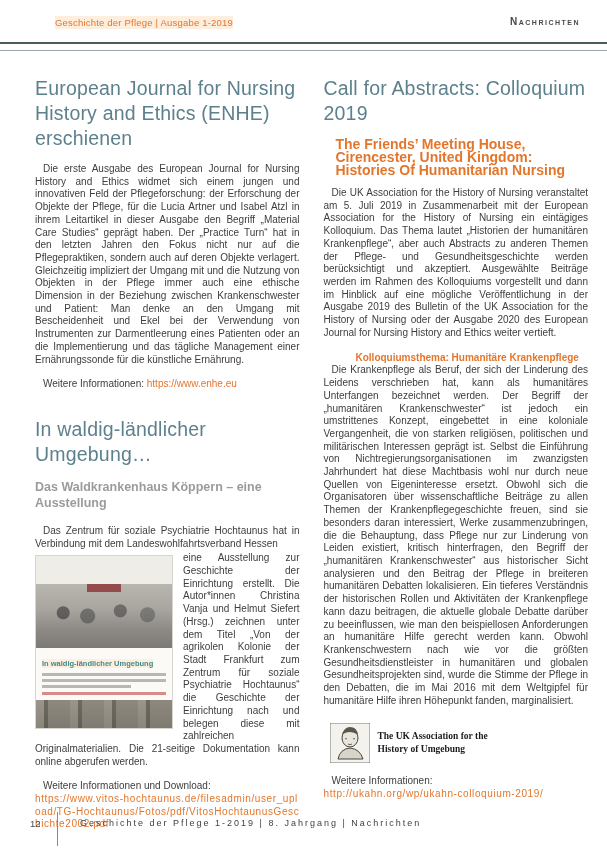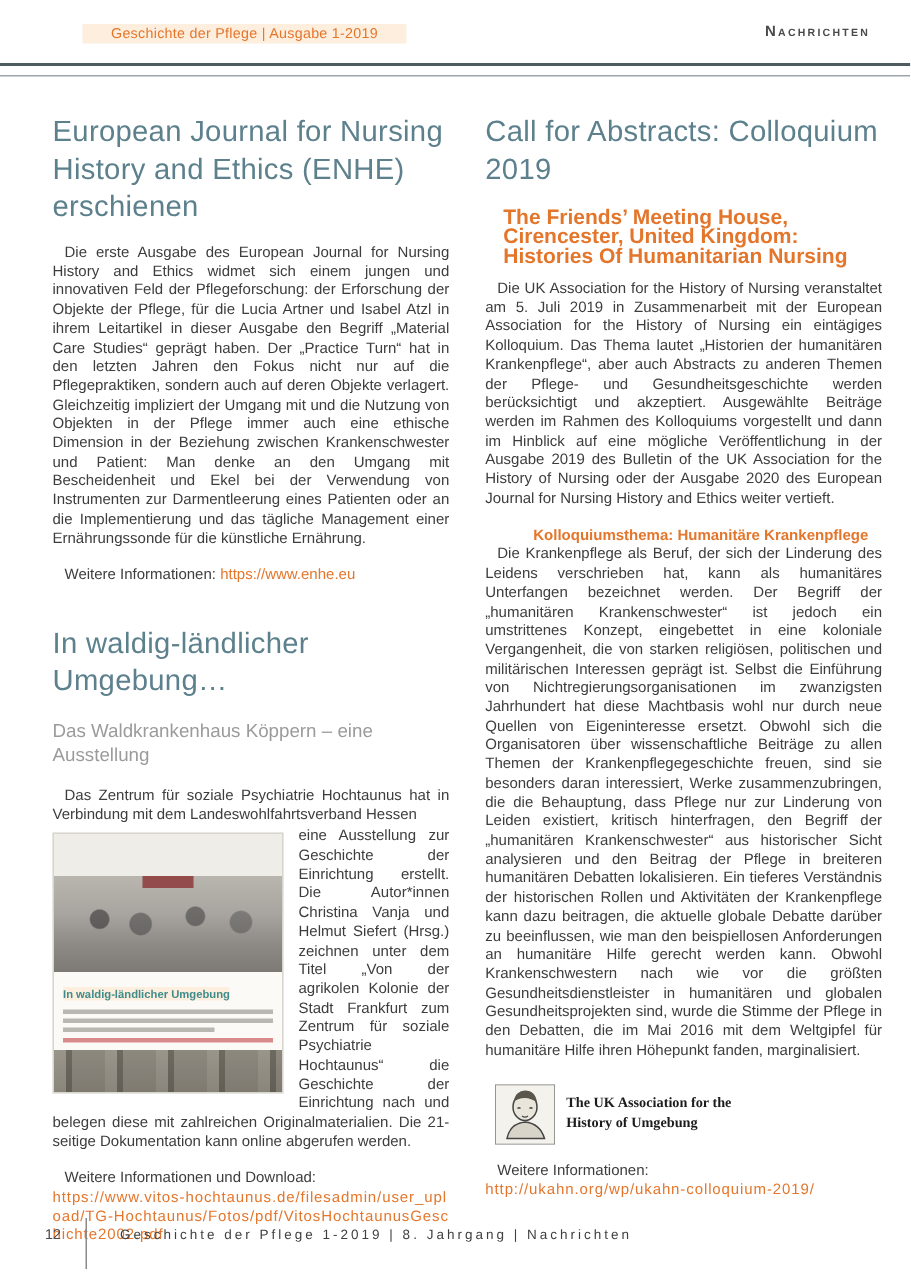--- a/index.html
+++ b/index.html
@@ -12,21 +12,21 @@
     overflow:hidden;
     box-sizing:border-box;
   }
   
   .hdr{
     position:absolute;top:14px;left:0;width:607px;height:20px;
   }
   .hdr-left{
     position:absolute;left:55px;top:2px;
     font-size:9.5px;color:#e4762c;background:#fdeedd;
-    padding:1px 19px;letter-spacing:.2px;
+    padding:1px 0;letter-spacing:.2px;
   }
   .hdr-right{
     position:absolute;right:27px;top:2px;
     font-size:10px;color:#4a4a4a;
     font-variant:small-caps;letter-spacing:1.5px;font-weight:bold;padding-left:21px;
   }
   .hdr-rule{
     position:absolute;top:42px;left:0;width:607px;height:6px;
     border-top:2px solid #4d5c60;border-bottom:1px solid #9aa6a9;
   }
@@ -36,21 +36,21 @@
     display:flex;gap:24px;justify-content:center;
   }
   .col{width:265px;}
   h1{
     font-weight:400;color:#5d808d;
     font-size:19.5px;line-height:25px;margin:0 0 12px 0;
     letter-spacing:.2px;
   }
   h1.h2{margin-top:26px;margin-bottom:12px;}
   .subtitle{
-    font-weight:400;color:#9b9b9b;
+    font-weight:700;color:#9b9b9b;
     font-size:12.5px;line-height:16px;margin:0 0 14px 0;
   }
   .kicker{
     color:#e4762c;font-size:14px;line-height:13px;
     font-weight:bold;margin:0 0 10px 12px;
   }
   .sechead{
     color:#e4762c;font-size:10px;line-height:13px;
     font-weight:bold;margin:12px 0 0 0;padding-left:32px;
   }
@@ -69,21 +69,21 @@
   }
   .moreinfo.stack span{display:block;}
   .moreinfo.stack a{
     display:block;text-indent:0;
     word-break:break-all;letter-spacing:.6px;
   }
   
   .wrapblock{margin-top:2px;}
   .wrapblock::after{content:"";display:block;clear:both;}
   .book-cover{
-    float:left;width:154px;height:174px;
+    float:left;width:138px;height:174px;
     margin:3px 10px 4px 0;
     background:#efede8;border:1px solid #d8d5ce;
     box-sizing:border-box;overflow:hidden;
   }
   .cover-photo{width:100%;}
   .cover-photo.top{
     height:64px;
     background:
       radial-gradient(circle at 20% 45%, rgba(40,40,40,.55) 0 6px, transparent 7px),
       radial-gradient(circle at 38% 50%, rgba(60,60,60,.5) 0 7px, transparent 8px),

